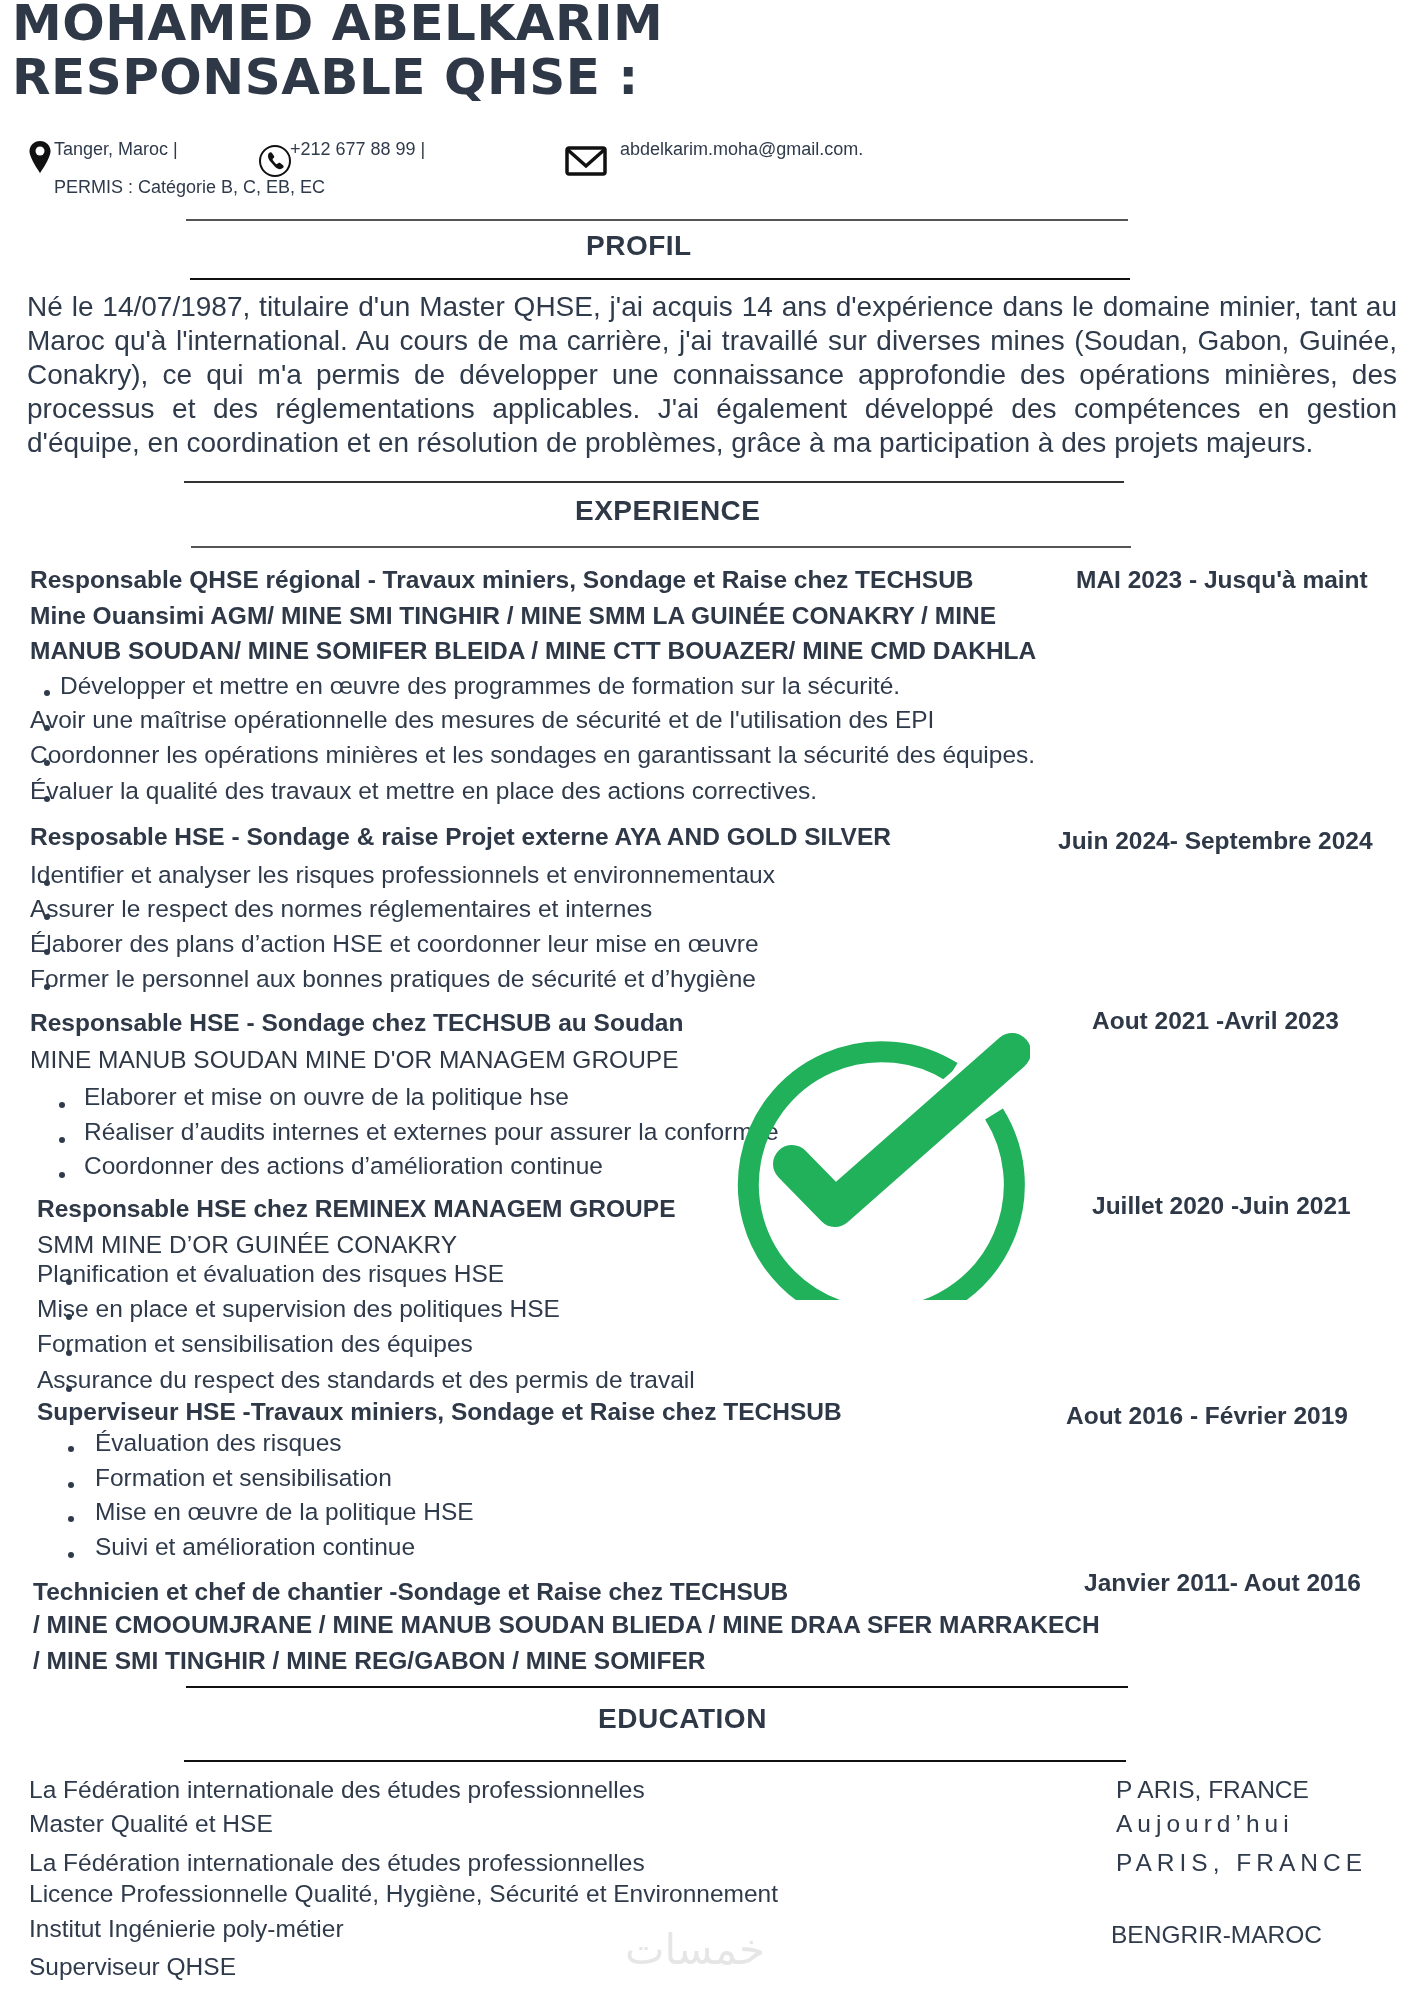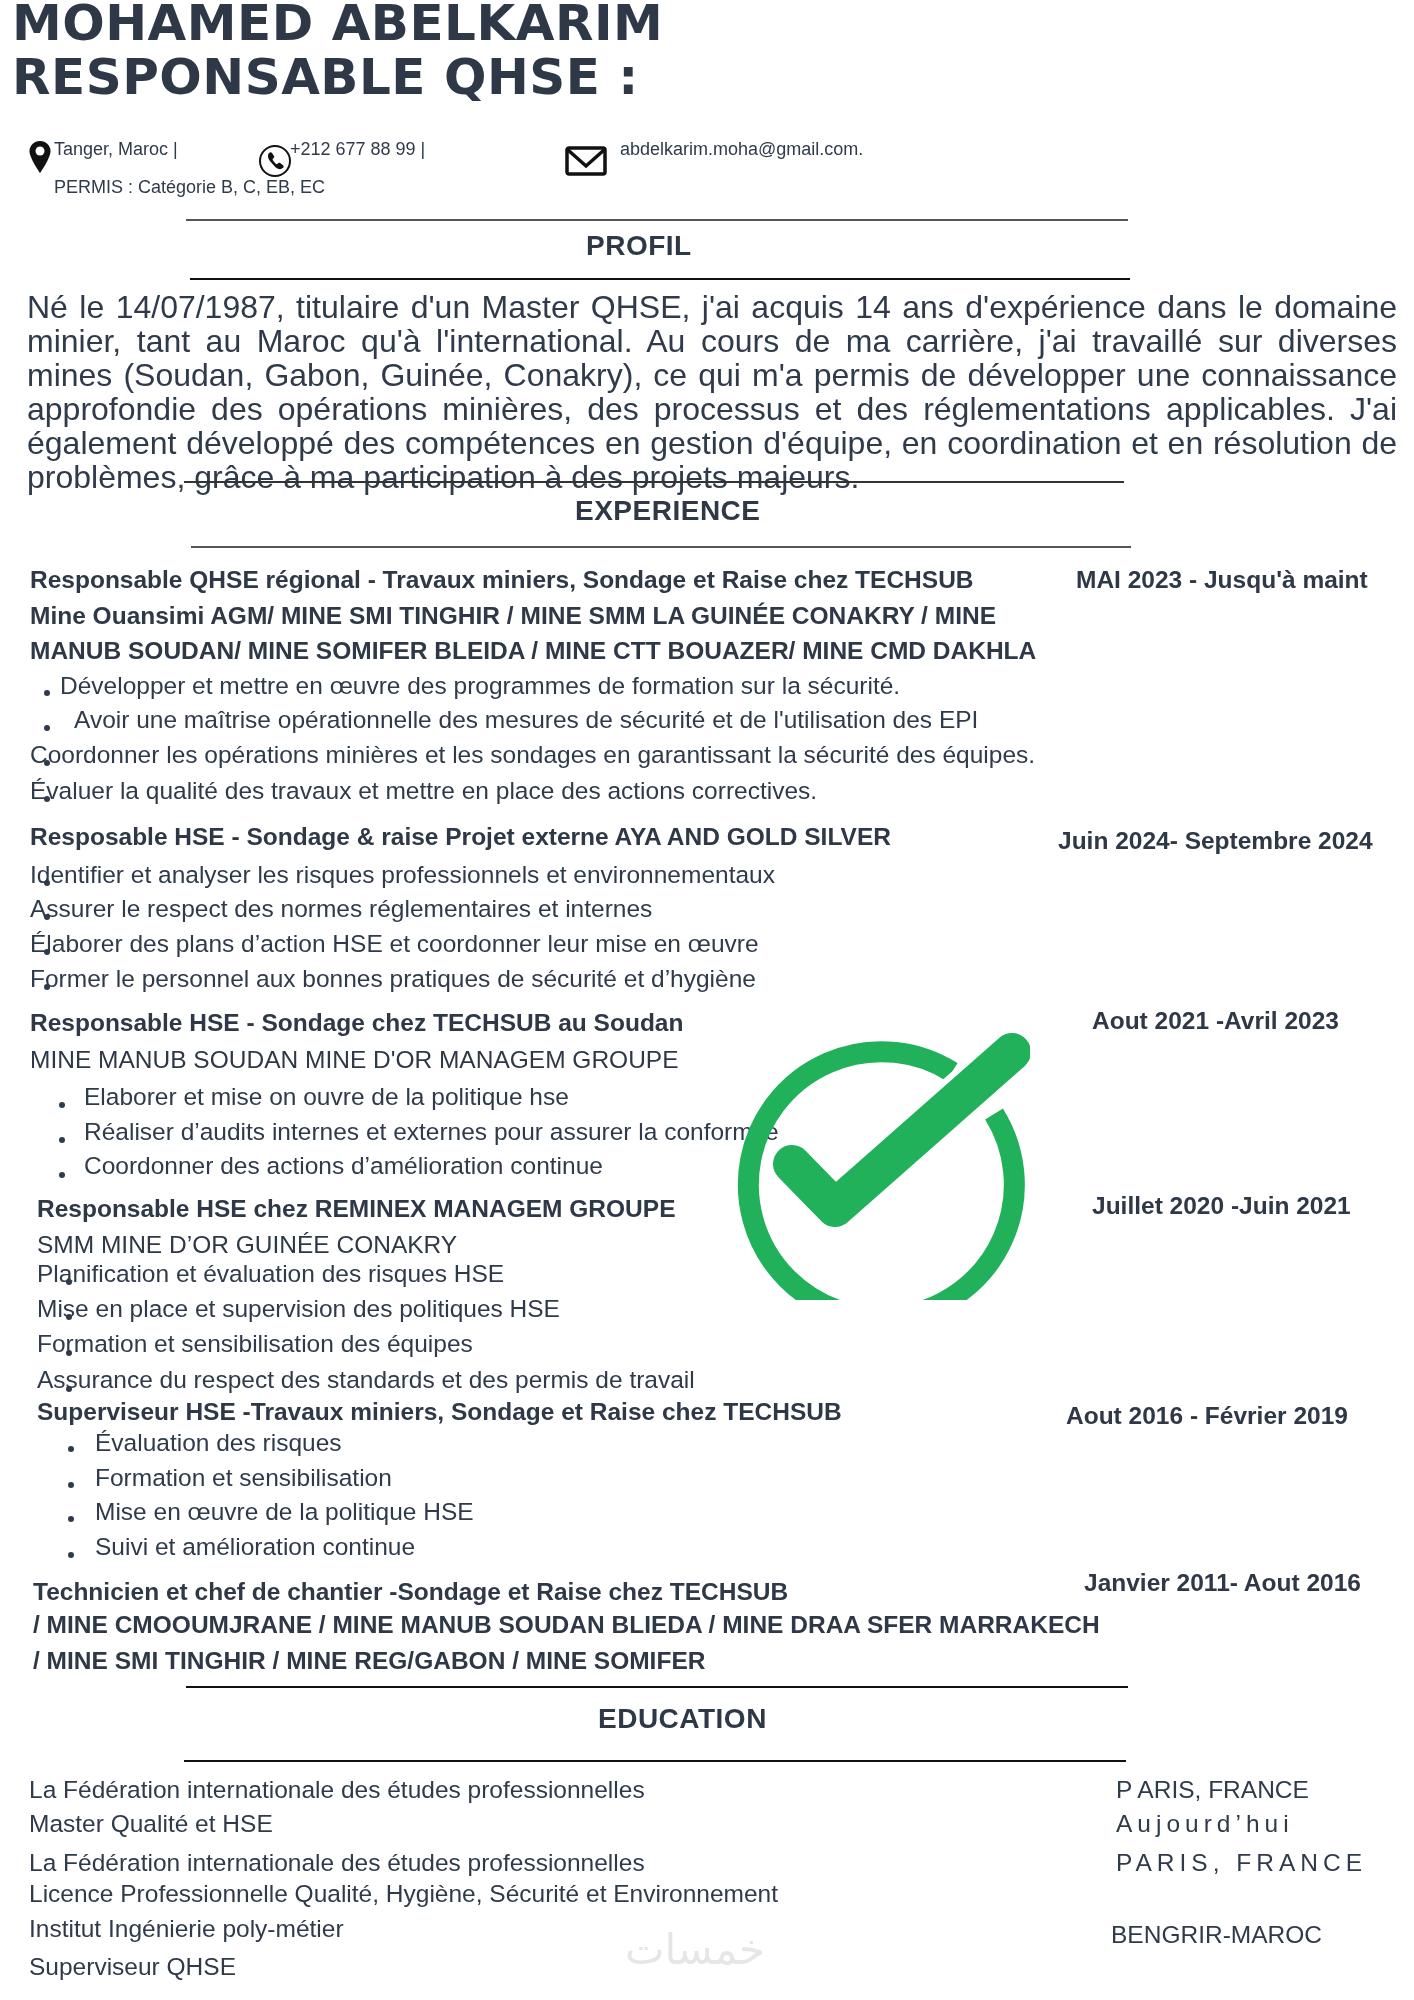--- a/index.html
+++ b/index.html
@@ -3,21 +3,21 @@
 <meta charset="utf-8">
 <style>
   html, body { margin:0; padding:0; background:#ffffff; }
   body { width:1414px; height:2000px; position:relative; overflow:hidden;
          font-family:"Liberation Sans", sans-serif; color:#2f3a4b; }
   .abs { position:absolute; white-space:nowrap; }
   .name { font-family:"DejaVu Sans", sans-serif; font-weight:bold; font-size:50px; color:#2e3847; letter-spacing:0.5px; left:12px; }
   .contact { font-size:18px; color:#2f3a4b; }
   .hr { position:absolute; height:2px; background:#333; }
   .sec-title { font-weight:bold; font-size:28px; color:#2e3847; letter-spacing:0.5px; }
-  .para { position:absolute; left:27px; width:1370px; font-size:32px; line-height:34px; text-align:justify; color:#2f3a4b; white-space:normal; }
+  .para { position:absolute; left:27px; width:1370px; font-size:28px; line-height:34px; text-align:justify; color:#2f3a4b; white-space:normal; }
   .jt { font-weight:bold; font-size:24.5px; color:#2e3847; }
   .jr { font-size:24.5px; color:#2e3847; }
   .bl { font-size:24.5px; color:#2f3a4b; }
   .dt { font-weight:bold; font-size:24.5px; color:#2e3847; }
   .dot { position:absolute; width:6px; height:6px; border-radius:50%; background:#2f3a4b; }
   .edu { font-size:24.5px; color:#2f3a4b; }
   .spaced { letter-spacing:5px; }
   .icon svg { display:block; }
   .watermark { color:#e6e6e6; font-size:42px; font-family:"DejaVu Sans", sans-serif; }
 </style>
@@ -59,21 +59,21 @@
 <div class="abs sec-title" style="left:575px; top:495px;">EXPERIENCE</div>
 <div class="hr" style="left:191px; width:940px; top:546px; background:#555;"></div>
 
 <div>
   <div class="abs jt" style="left:30px; top:566px;">Responsable QHSE régional - Travaux miniers, Sondage et Raise chez TECHSUB</div>
   <div class="abs dt" style="left:1076px; top:566px;">MAI 2023 - Jusqu'à maint</div>
   <div class="abs jt" style="left:30px; top:602px;">Mine Ouansimi AGM/ MINE SMI TINGHIR / MINE SMM LA GUINÉE CONAKRY / MINE</div>
   <div class="abs jt" style="left:30px; top:637px;">MANUB SOUDAN/ MINE SOMIFER BLEIDA / MINE CTT BOUAZER/ MINE CMD DAKHLA</div>
   <div class="abs bl" style="left:30px; top:672px;margin-left:30px;">Développer et mettre en œuvre des programmes de formation sur la sécurité.</div>
   <div class="dot" style="left:44px; top:690px;"></div>
-  <div class="abs bl" style="left:30px; top:706px;margin-left:44px;">Avoir une maîtrise opérationnelle des mesures de sécurité et de l'utilisation des EPI</div>
+  <div class="abs bl" style="left:30px; top:706px;">Avoir une maîtrise opérationnelle des mesures de sécurité et de l'utilisation des EPI</div>
   <div class="dot" style="left:44px; top:725px;"></div>
   <div class="abs bl" style="left:30px; top:741px;">Coordonner les opérations minières et les sondages en garantissant la sécurité des équipes.</div>
   <div class="dot" style="left:44px; top:760px;"></div>
   <div class="abs bl" style="left:30px; top:777px;">Évaluer la qualité des travaux et mettre en place des actions correctives.</div>
   <div class="dot" style="left:44px; top:796px;"></div>
 </div>
 
 <div>
   <div class="abs jt" style="left:30px; top:823px;">Resposable HSE - Sondage &amp; raise Projet externe AYA AND GOLD SILVER</div>
   <div class="abs dt" style="left:1058px; top:827px;">Juin 2024- Septembre 2024</div>

